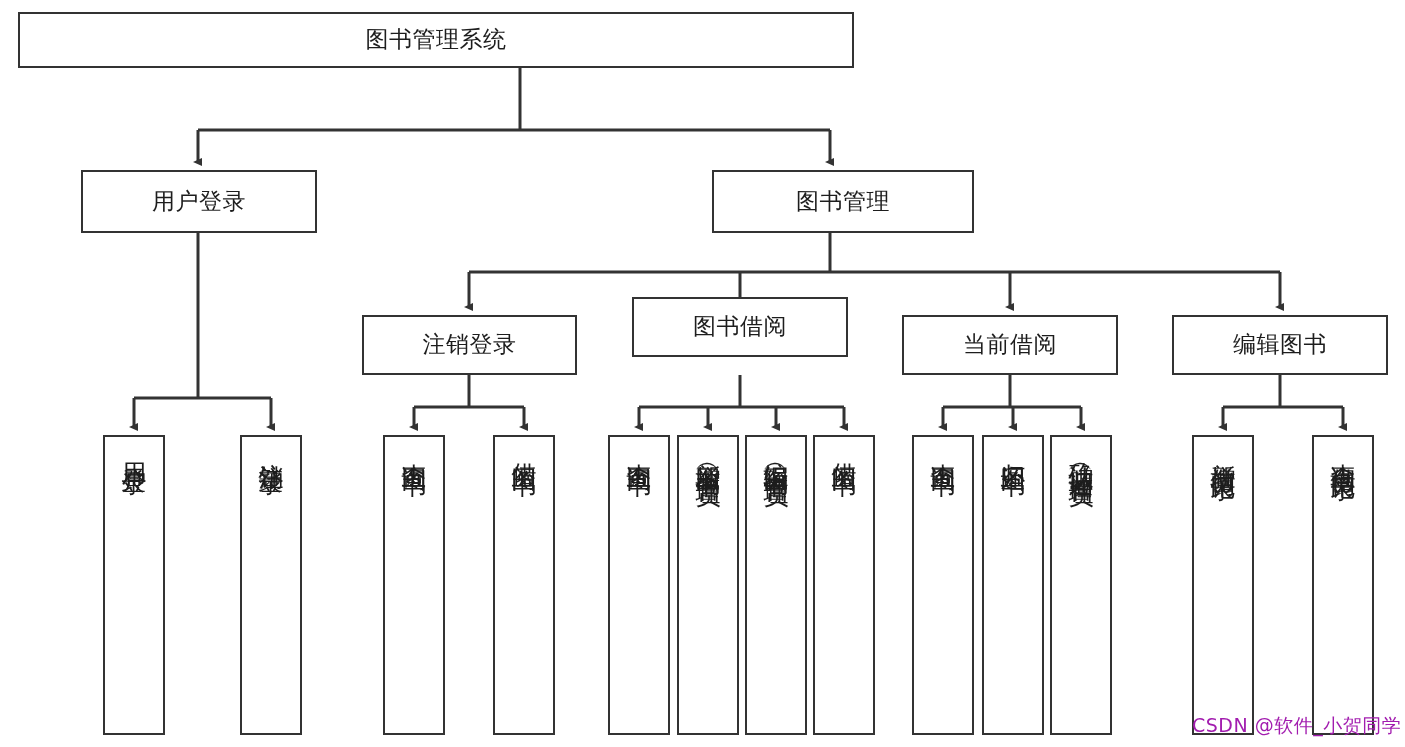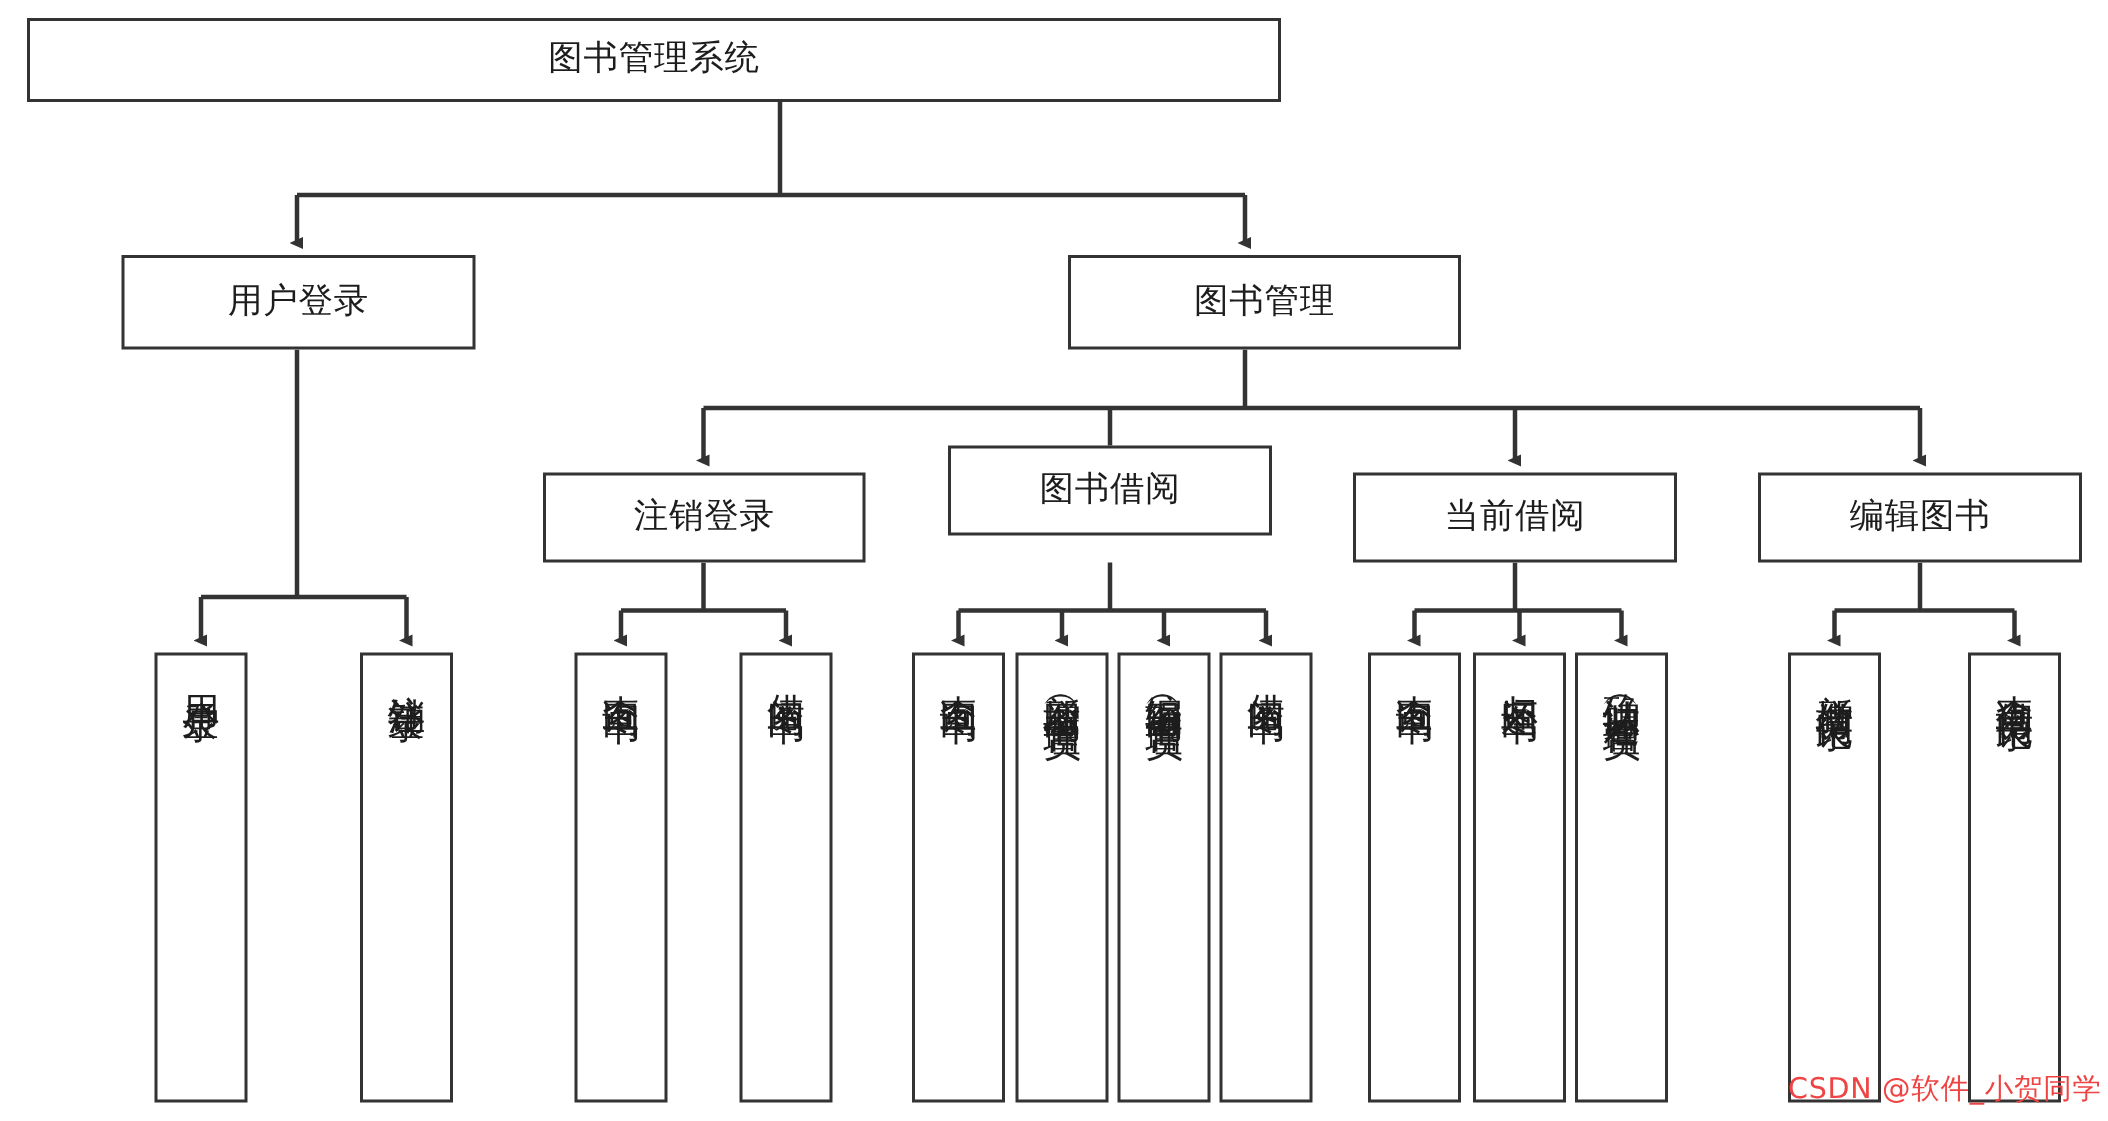--- a/index.html
+++ b/index.html
@@ -60,21 +60,21 @@
     writing-mode: vertical-rl;
     text-orientation: upright;
     font-size: 25px;
     line-height: 1;
     letter-spacing: 3px;
     white-space: nowrap;
   }
   .watermark {
     position: absolute;
     font-size: 19px;
-    color: #ef4444;
+    color: #a21caf;
     letter-spacing: 0.5px;
     white-space: nowrap;
     pointer-events: none;
   }
 </style>
 </head>
 <body>
 
 <div id="canvas">
 

